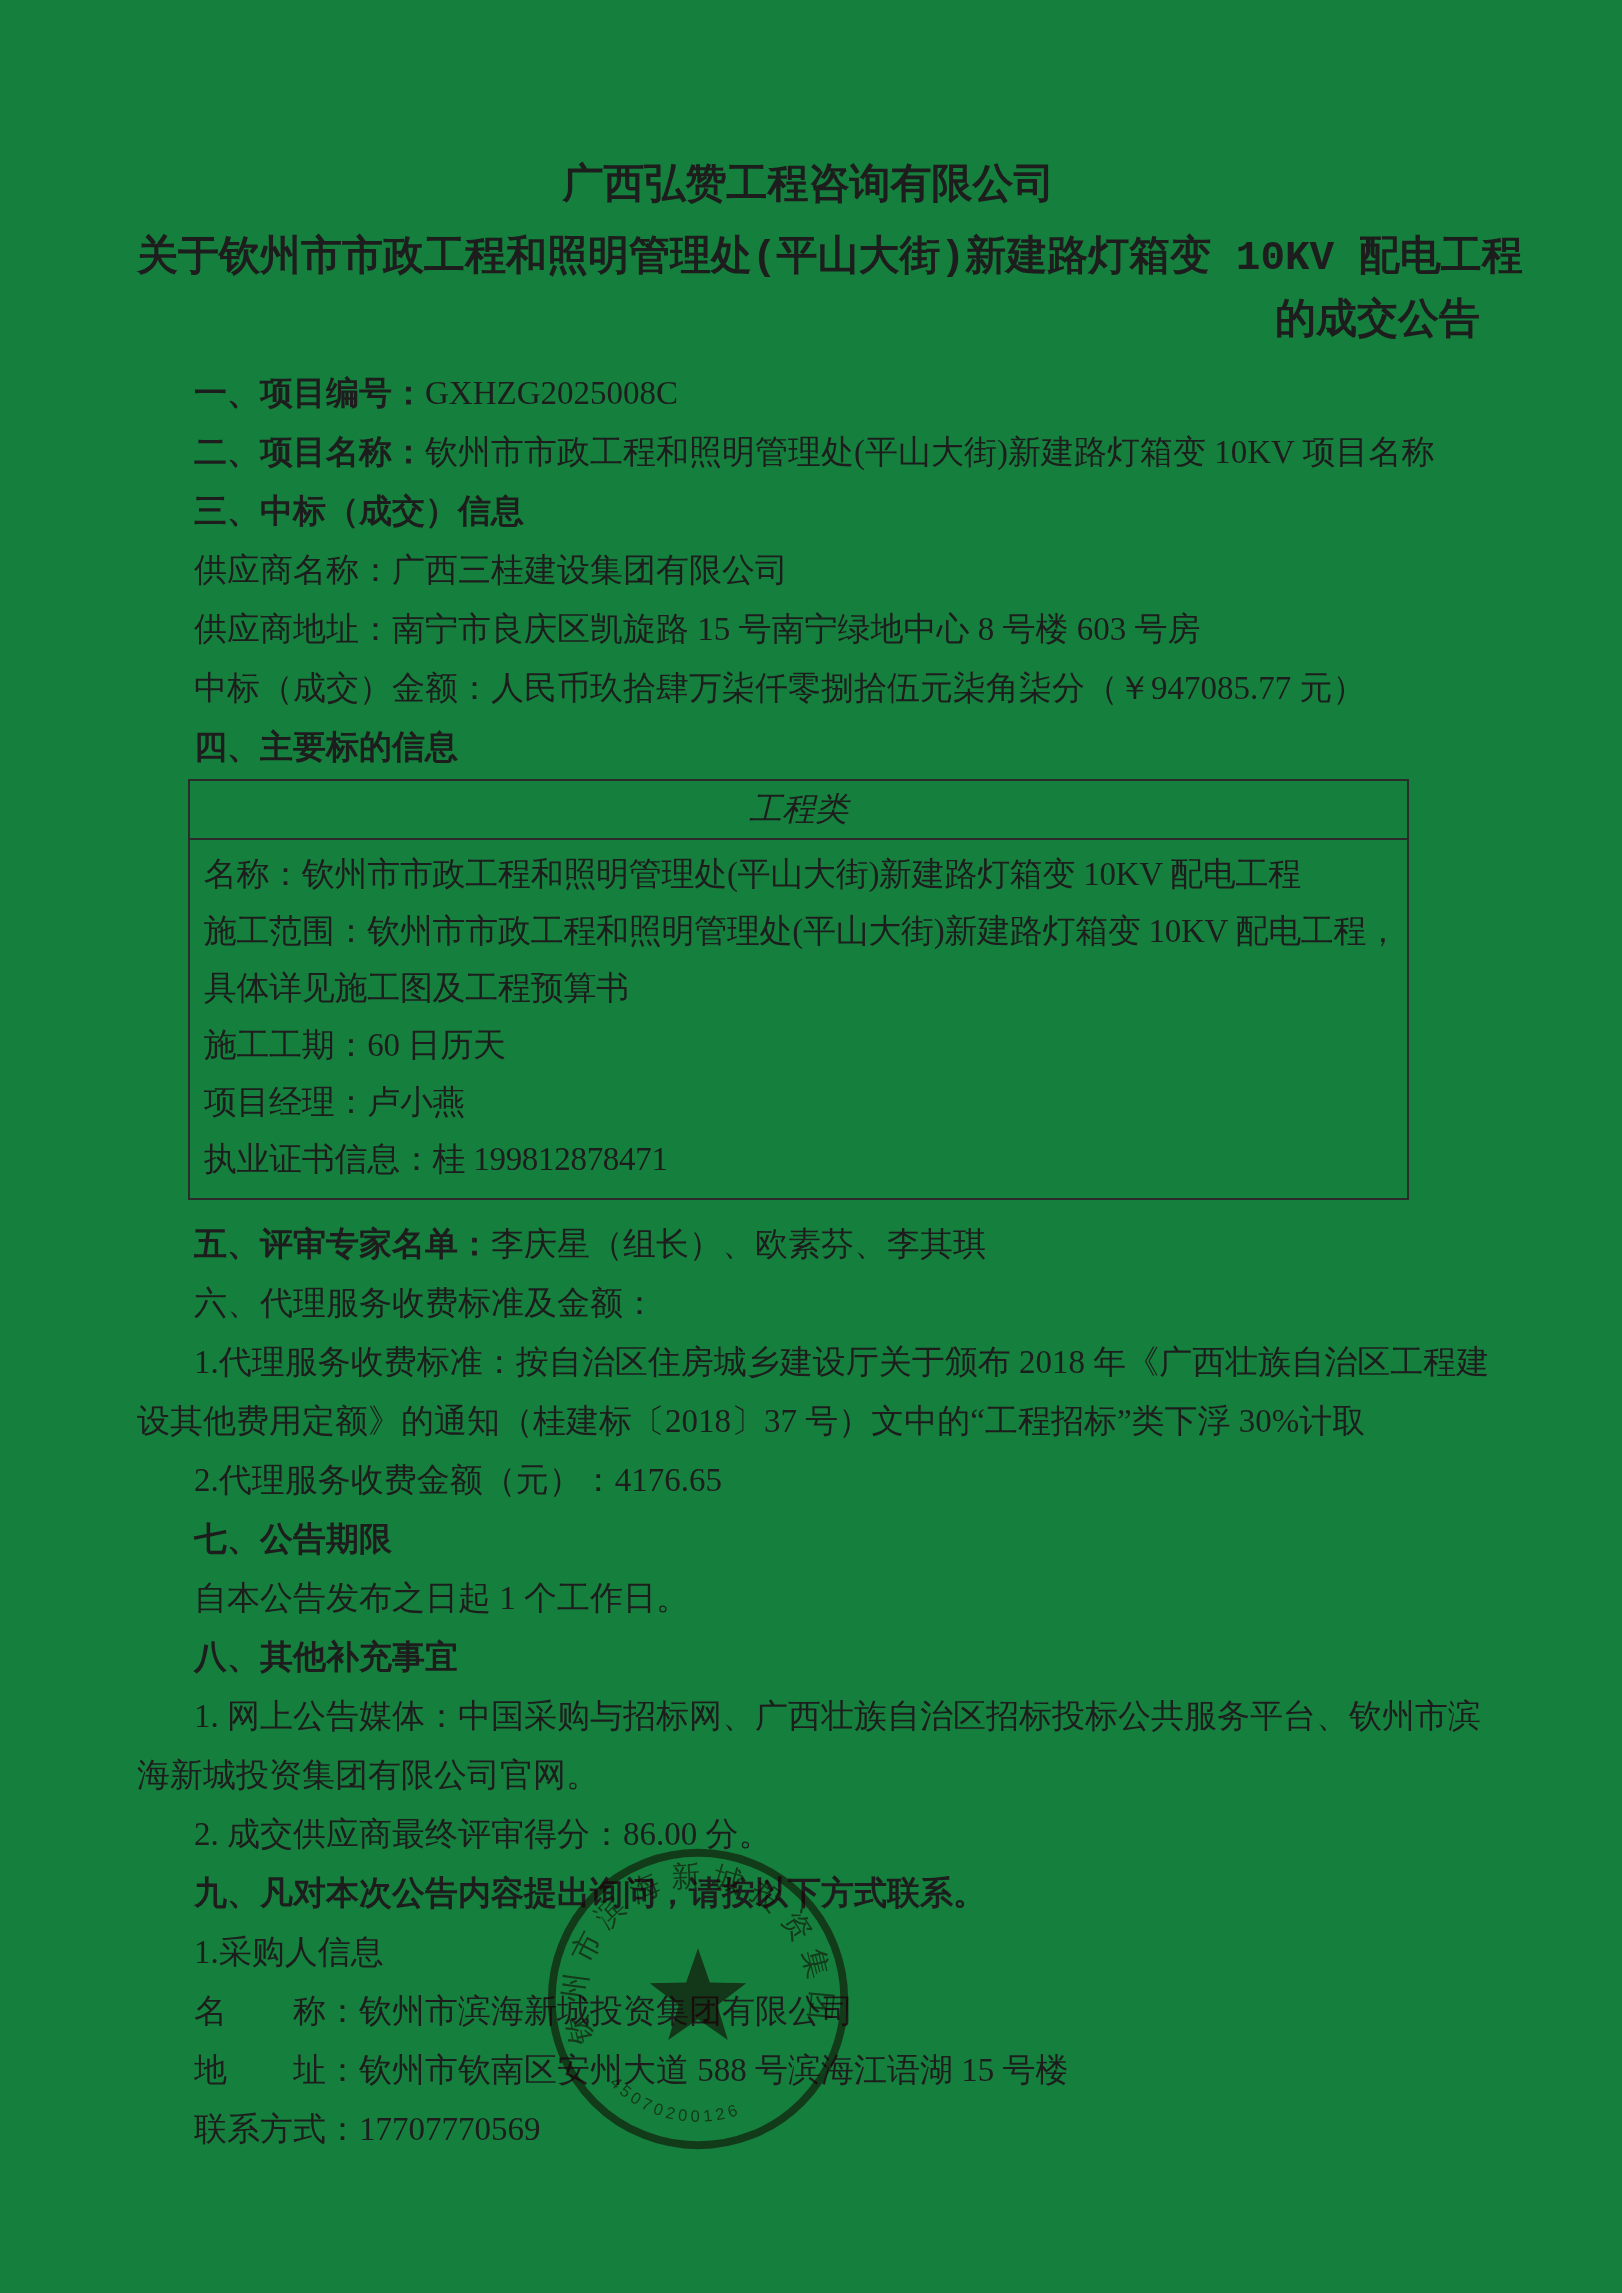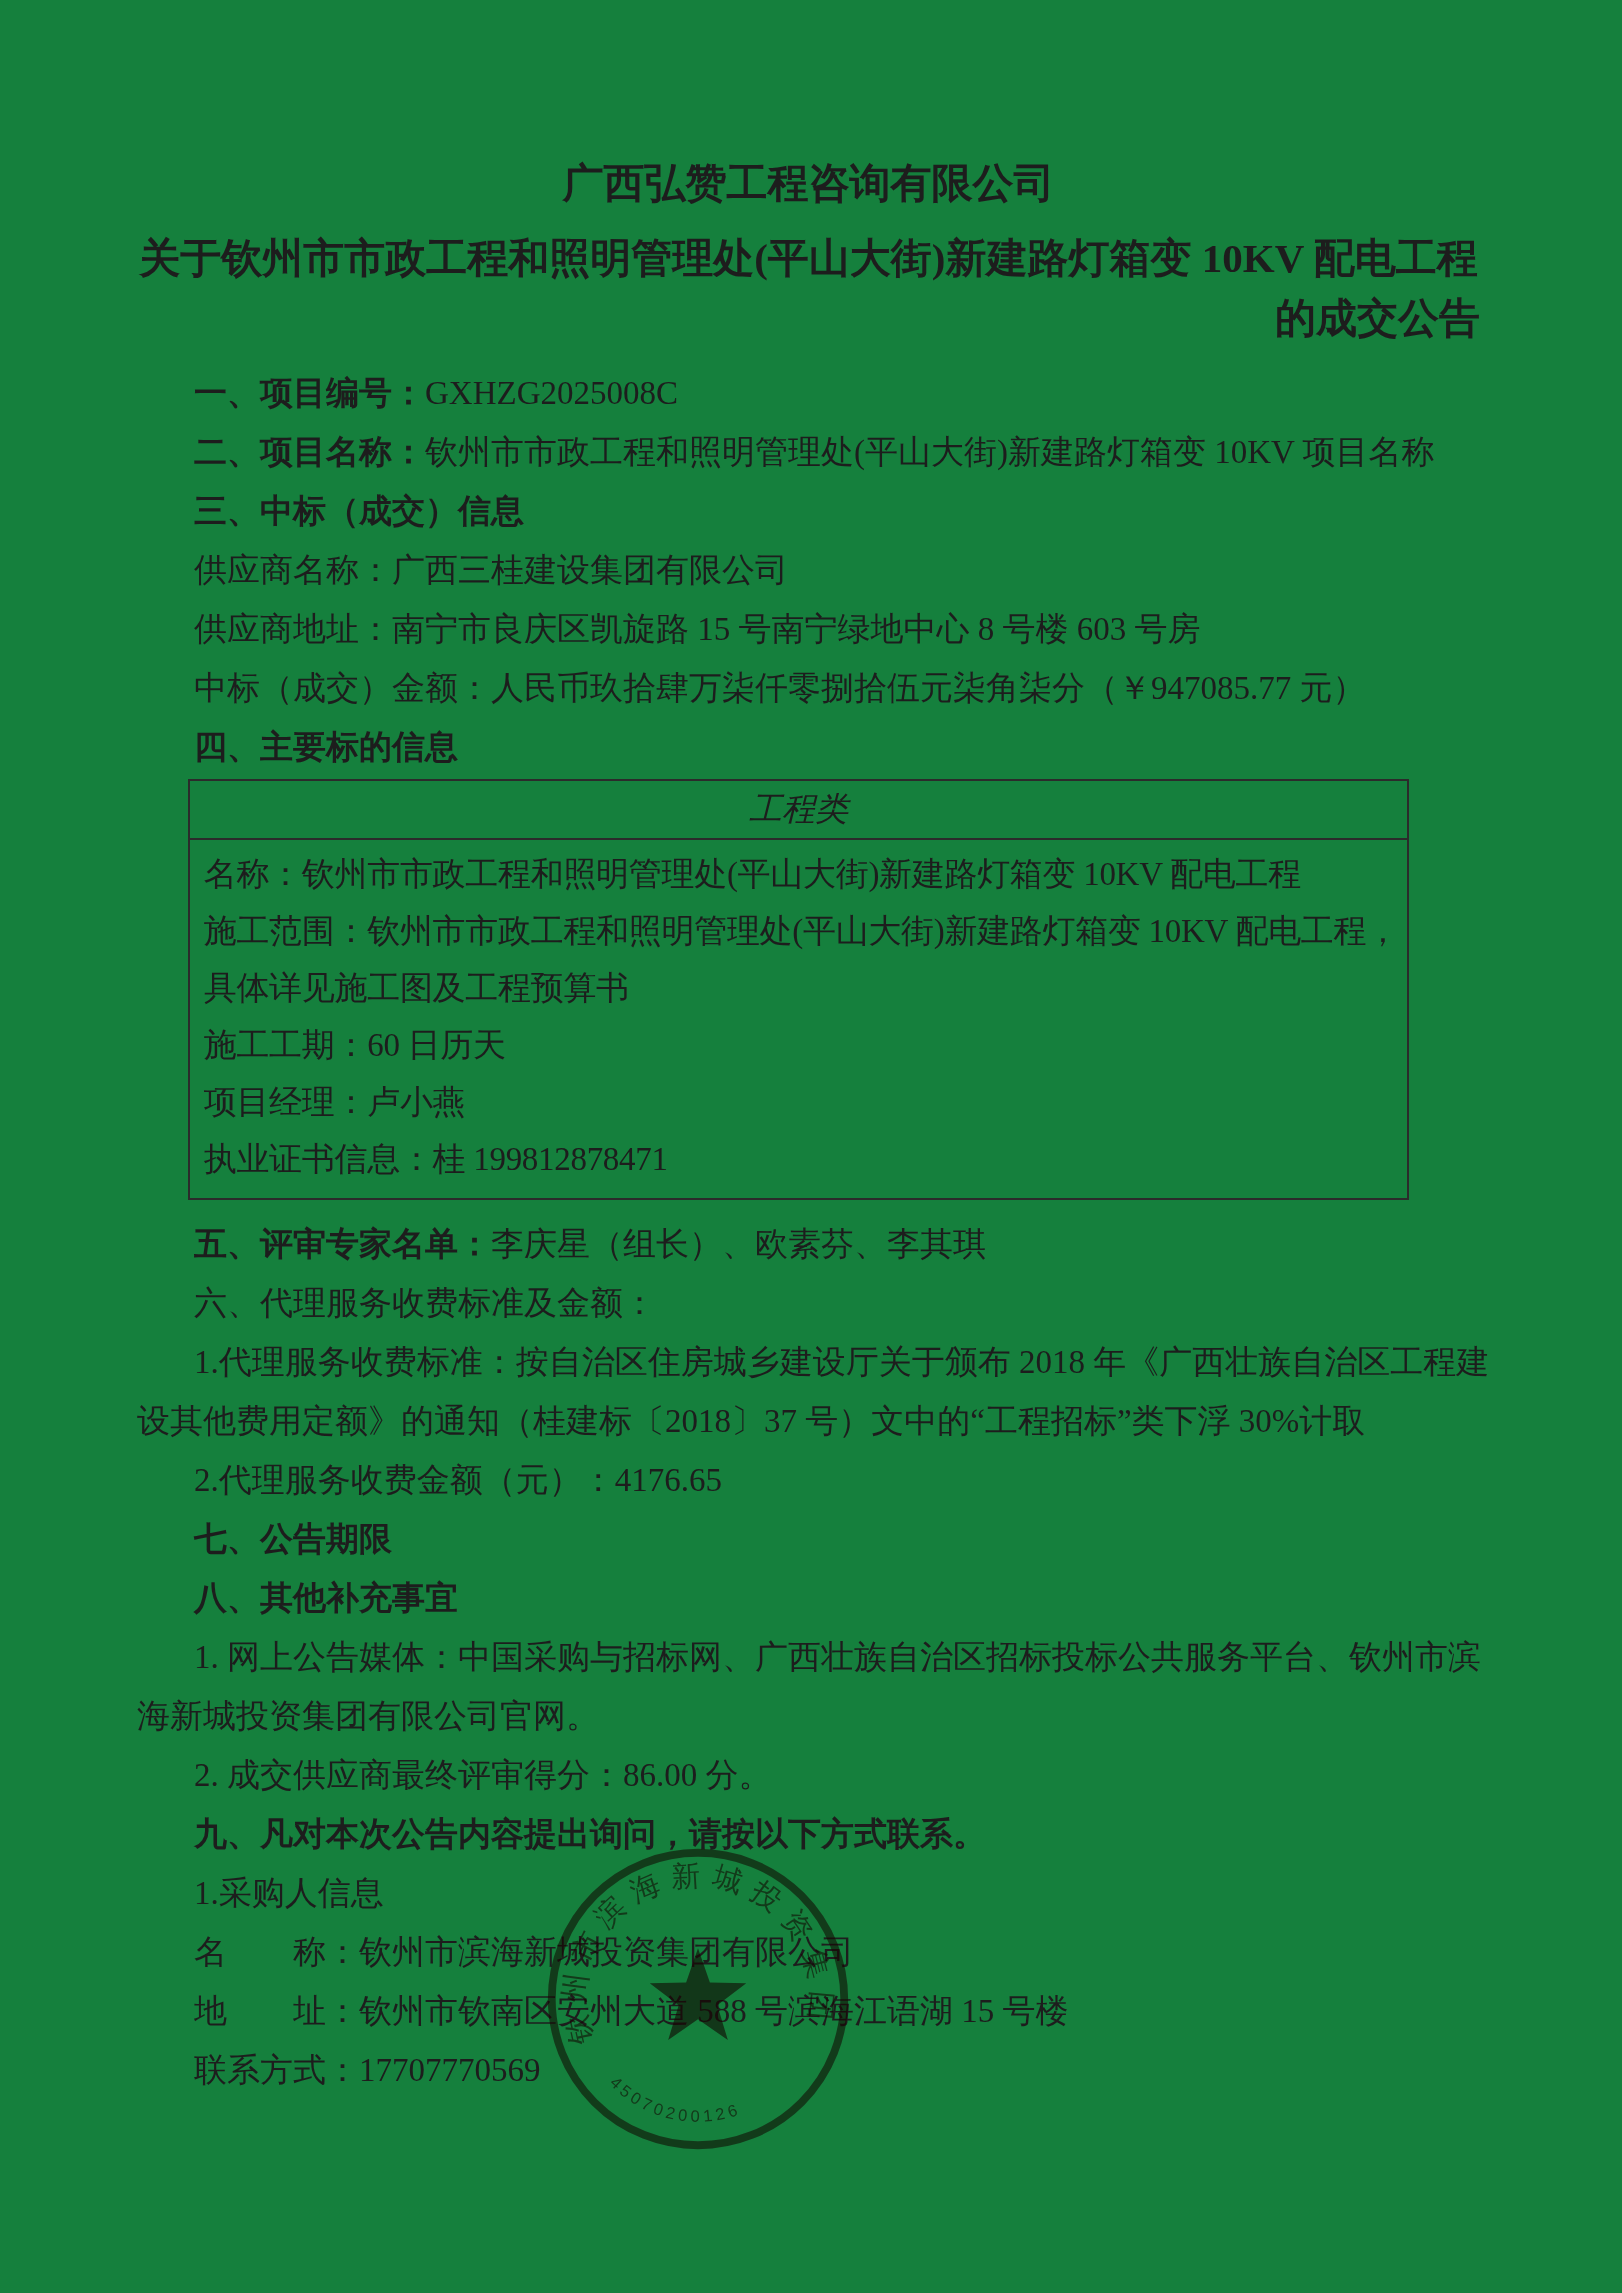--- a/index.html
+++ b/index.html
@@ -13,21 +13,21 @@
     overflow:hidden;
   }
   .content{
     padding:0 142px 0 137px;
   }
   .t1{
     padding-top:159px;
     font-size:41px;line-height:49px;
     font-weight:bold;text-align:center;white-space:nowrap;
   }
-  .t2{margin-top:25.5px;font-size:41px;line-height:49px;font-weight:bold;text-align:center;white-space:nowrap;}
+  .t2{margin-top:25.5px;font-size:41px;line-height:49px;font-weight:bold;text-align:center;white-space:nowrap;font-family:Liberation Mono, monospace;}
   .t3{margin-top:11px;font-size:41px;line-height:49px;font-weight:bold;text-align:right;white-space:nowrap;}
   .body{margin-top:21.6px;font-size:33px;}
   .line{line-height:59px;white-space:nowrap;}
   .indent{padding-left:57px;}
   .lbl{font-weight:bold;}
   table.main{
     margin-left:51px;margin-top:2px;
     border-collapse:collapse;
     width:1221px;
     table-layout:fixed;
@@ -95,20 +95,21 @@
       </tbody>
         </table>
 
       <div class="after">
         <div class="line indent"><span class="lbl">五、评审专家名单：</span><span>李庆星（组长）、欧素芬、李其琪</span></div>
         <div class="line indent">六、代理服务收费标准及金额：</div>
         <div class="line indent">1.代理服务收费标准：按自治区住房城乡建设厅关于颁布 2018 年《广西壮族自治区工程建</div>
         <div class="line">设其他费用定额》的通知（桂建标〔2018〕37 号）文中的“工程招标”类下浮 30%计取</div>
         <div class="line indent">2.代理服务收费金额（元）：4176.65</div>
         <div class="line indent"><span class="lbl">七、公告期限</span></div>
+        <div class="line indent">自本公告发布之日起 1 个工作日。</div>
         <div class="line indent"><span class="lbl">八、其他补充事宜</span></div>
         <div class="line indent">1. 网上公告媒体：中国采购与招标网、广西壮族自治区招标投标公共服务平台、钦州市滨</div>
         <div class="line">海新城投资集团有限公司官网。</div>
         <div class="line indent">2. 成交供应商最终评审得分：86.00 分。</div>
         <div class="line indent"><span class="lbl">九、凡对本次公告内容提出询问，请按以下方式联系。</span></div>
         <div class="line indent">1.采购人信息</div>
         <div class="line indent">名　　称：钦州市滨海新城投资集团有限公司</div>
         <div class="line indent">地　　址：钦州市钦南区安州大道 588 号滨海江语湖 15 号楼</div>
         <div class="line indent">联系方式：17707770569</div>
       </div>

